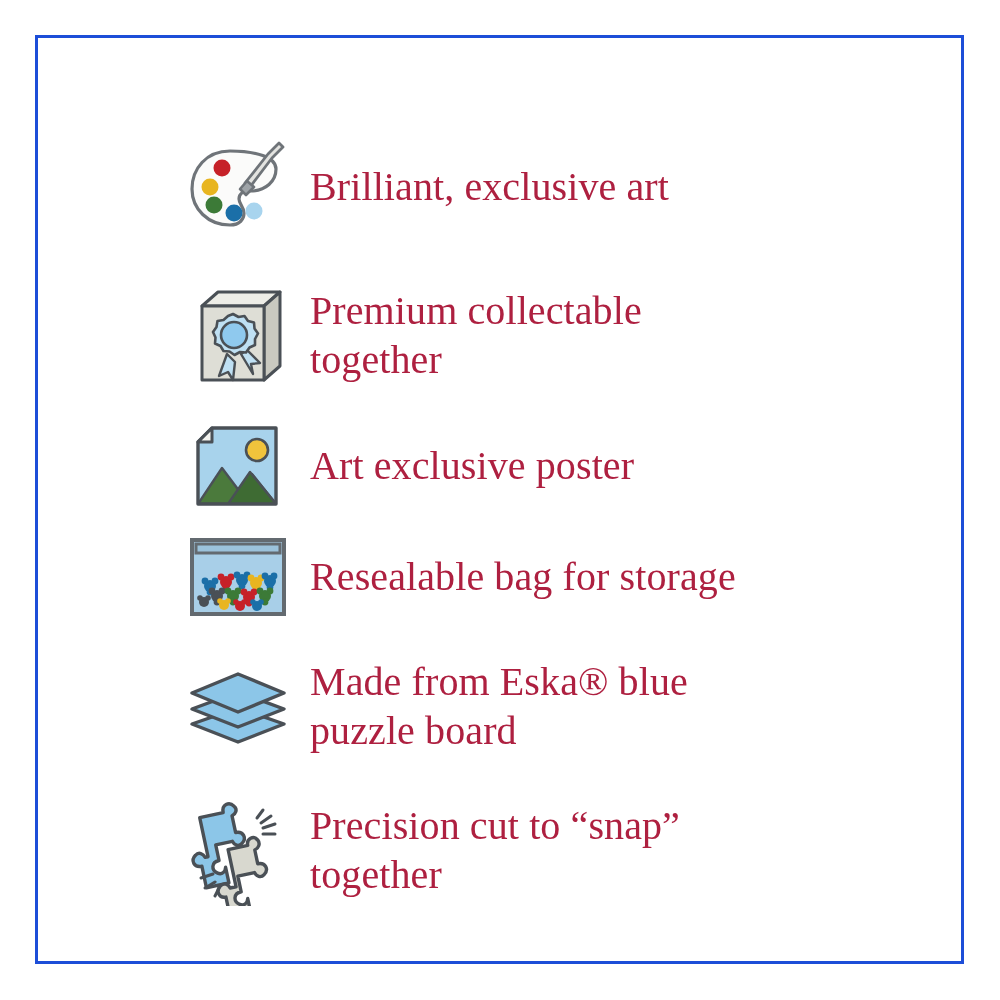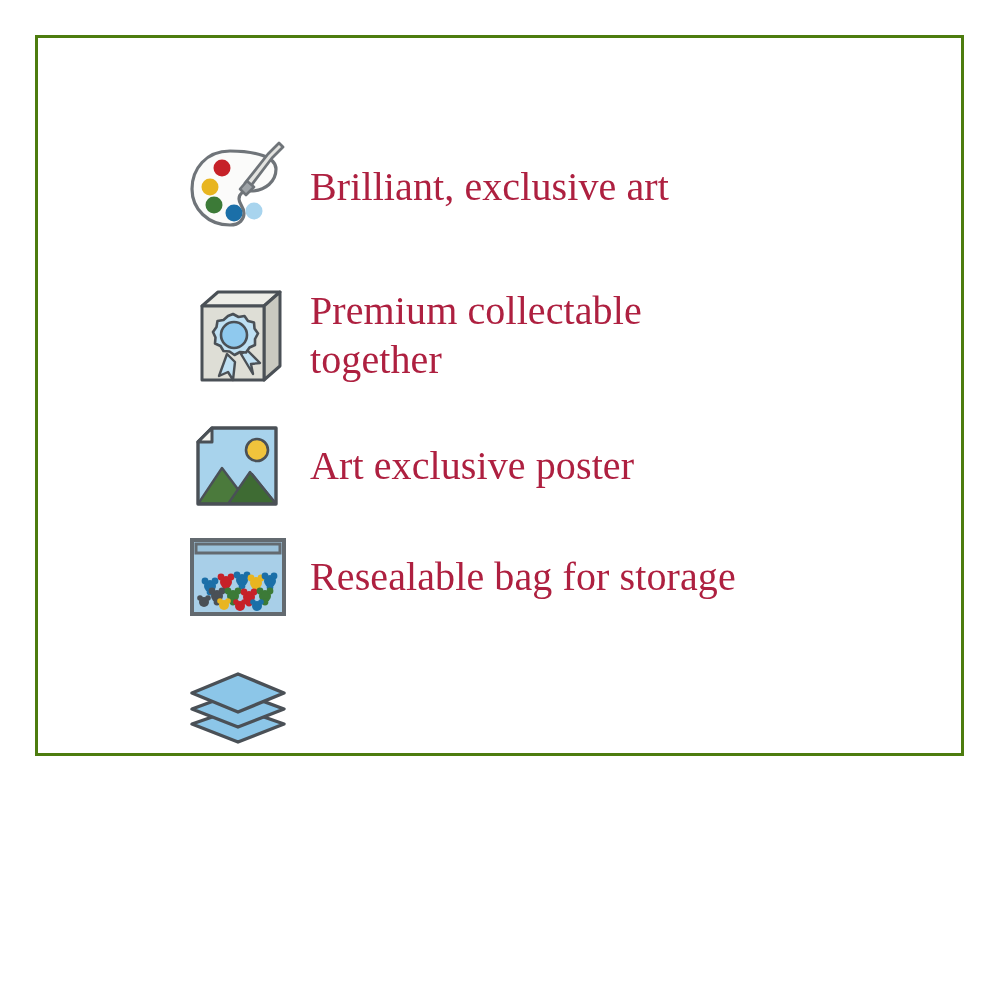--- a/index.html
+++ b/index.html
@@ -21,22 +21,22 @@
     background: #ffffff;
     box-sizing: border-box;
   }
 
   
   .frame {
     position: absolute;
     left: 35px;
     top: 35px;
     width: 929px;
-    height: 721px;
-    border: 3px solid #4d7c0f;
+    height: 929px;
+    border: 3px solid #1d4ed8;
     box-sizing: border-box;
     background: #ffffff;
   }
 
   .feature-list {
     position: absolute;
     left: 140px;
     top: 75px;
     width: 720px;
     display: flex;
@@ -248,18 +248,59 @@
       </div>
 
       <div class="feature-row row-4">
         <div class="icon-cell">
           <svg width="106" height="90" viewBox="0 0 106 90">
             <path d="M53 46 L99 62 L53 80 L7 62 Z" fill="#8CC6E8" stroke="#4A5056" stroke-width="3.4" stroke-linejoin="round"></path>
             <path d="M53 30 L99 47 L53 65 L7 47 Z" fill="#8CC6E8" stroke="#4A5056" stroke-width="3.4" stroke-linejoin="round"></path>
             <path d="M53 12 L99 31 L53 50 L7 31 Z" fill="#8CC6E8" stroke="#4A5056" stroke-width="3.4" stroke-linejoin="round"></path>
           </svg>
         </div>
-      </div>
-
+        <div class="label-cell">
+          <div class="feature-label">Made from Eska® blue
+puzzle board</div>
+        </div>
+      </div>
+
+      <div class="feature-row row-5">
+        <div class="icon-cell">
+          <svg width="110" height="110" viewBox="0 0 110 110">
+
+            <g transform="translate(6,4) rotate(-12 40 40)">
+              <path d="M16 12 L40 12 C40 4 48 2 52 8 C55 12 52 16 48 17 L48 34
+                       C56 34 58 42 52 46 C48 49 44 46 43 42 L26 42 L26 58
+                       C18 58 16 66 22 70 C26 73 30 70 31 66 L31 82 L8 82 L8 60
+                       C0 60 -2 52 4 48 C8 45 12 48 13 52 L16 52 Z" fill="#8CC6E8" stroke="#4A5056" stroke-width="3.4" stroke-linejoin="round" stroke-linecap="round"></path>
+            </g>
+
+            <g transform="translate(44,44) rotate(-12 30 30)">
+              <path d="M6 4 L26 4 C26 -3 34 -5 37 1 C39 5 36 9 32 10 L32 24
+                       C40 24 42 32 36 36 C32 39 28 36 27 32 L10 32 L10 48
+                       C2 48 0 56 6 60 C10 63 14 60 15 56 L15 70 L-6 70 L-6 50
+                       C-13 50 -15 42 -9 38 C-5 35 -1 38 0 42 L6 42 Z" fill="#D8D8CF" stroke="#4A5056" stroke-width="3.4" stroke-linejoin="round" stroke-linecap="round"></path>
+            </g>
+
+            <g stroke="#4A5056" stroke-width="3" stroke-linecap="round">
+              <line x1="74" y1="22" x2="80" y2="14"></line>
+              <line x1="80" y1="32" x2="92" y2="28"></line>
+              <line x1="78" y1="27" x2="88" y2="20"></line>
+              <line x1="80" y1="38" x2="92" y2="38"></line>
+            </g>
+
+            <g stroke="#4A5056" stroke-width="3" stroke-linecap="round">
+              <line x1="30" y1="78" x2="18" y2="82"></line>
+              <line x1="32" y1="86" x2="22" y2="92"></line>
+              <line x1="36" y1="92" x2="32" y2="100"></line>
+            </g>
+          </svg>
+        </div>
+        <div class="label-cell">
+          <div class="feature-label">Precision cut to “snap”
+together</div>
+        </div>
+      </div>
 
     </div>
   </div>
 </div>
 
 </body></html>

